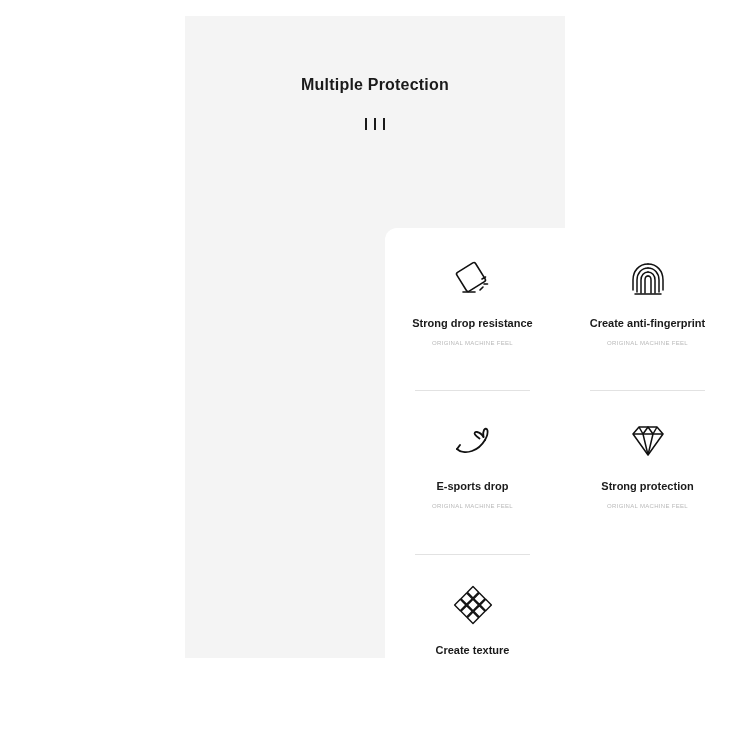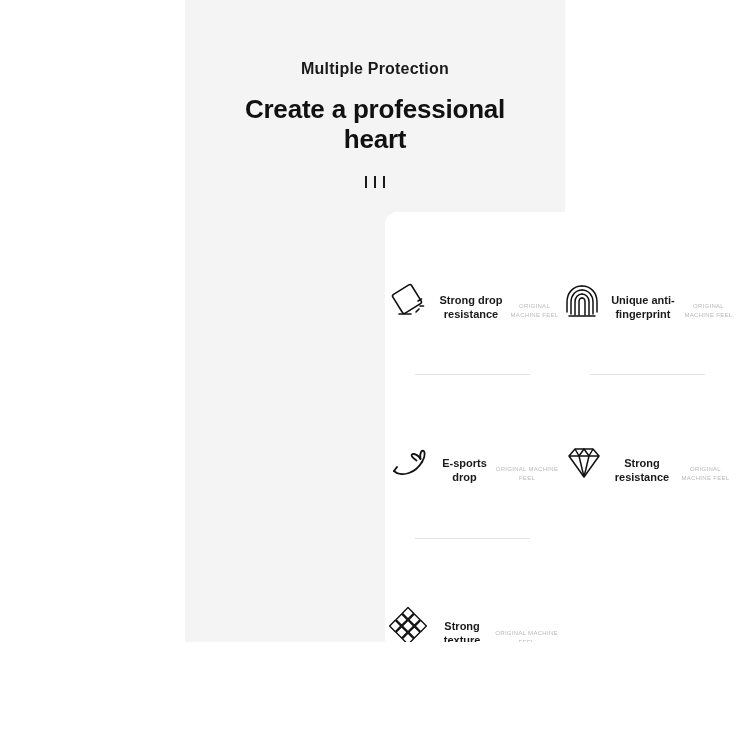--- a/index.html
+++ b/index.html
@@ -10,20 +10,21 @@
     background: #ffffff;
     font-family: "Liberation Sans", sans-serif;
   }
 
   .page {
     position: relative;
     width: 750px;
     height: 642px;
     background: #ffffff;
     overflow: hidden;
+    margin-top: 16px;
   }
 
   .panel {
     position: absolute;
     left: 185px;
     top: 0;
     width: 380px;
     height: 750px;
     background: #f4f4f4;
   }
@@ -79,21 +80,21 @@
     display: grid;
     grid-template-columns: 1fr 1fr;
     grid-template-rows: 1fr 1fr 1fr;
     width: 100%;
     height: 100%;
   }
 
   .cell {
     position: relative;
     display: flex;
-    flex-direction: row;
+    flex-direction: column;
     align-items: center;
     justify-content: flex-start;
     padding-top: 26px;
     box-sizing: border-box;
   }
 
   .cell.divided::after {
     content: "";
     position: absolute;
     bottom: 0;
@@ -137,21 +138,20 @@
 </style>
 </head>
 <body>
 
 <div class="page">
 
   <div class="panel">
 
     <div class="header">
       <div class="eyebrow">Multiple Protection</div>
-      <div class="headline">Create a professional heart</div>
       <div class="ticks">
         <i></i>
         <i></i>
         <i></i>
       </div>
     </div>
 
     <div class="card">
       <div class="grid">
 
@@ -176,21 +176,21 @@
               <path d="M22 12 C15.5 12 11 17.5 11 24 L11 36"></path>
               <path d="M22 16 C18 16 15 19.5 15 24 L15 37"></path>
               <path d="M22 20 C20 20 19 21.8 19 24 L19 37"></path>
               <path d="M22 8 C31 8 37 15 37 24 L37 34"></path>
               <path d="M22 12 C28.5 12 33 17.5 33 24 L33 36"></path>
               <path d="M22 16 C26 16 29 19.5 29 24 L29 37"></path>
               <path d="M22 20 C24 20 25 21.8 25 24 L25 37"></path>
               <path d="M9 38 L35 38"></path>
             </svg>
           </div>
-          <div class="cell-title">Unique anti-fingerprint</div>
+          <div class="cell-title">Create anti-fingerprint</div>
           <div class="cell-sub">ORIGINAL MACHINE FEEL</div>
         </div>
 
 
         <div class="cell divided">
           <div class="icon">
             <svg width="50" height="44" viewBox="0 0 50 44" fill="none" stroke="#111" stroke-width="1.8" stroke-linecap="round" stroke-linejoin="round">
               <path d="M9 30 C12 33 18 34 24 32 C30 30 34 26 37 21"></path>
               <path d="M37 21 C39 17.5 40 14 39.5 11.5 C39 9.5 37 9 36 11 C35 13 35 16 35.5 18"></path>
               <path d="M35.5 18 C34 15.5 31.5 13.5 29 13 C27 12.6 26 14 27 15.5 C28 17 30 18.5 31.5 19.5"></path>
@@ -204,41 +204,41 @@
         <div class="cell">
           <div class="icon">
             <svg width="48" height="42" viewBox="0 0 48 42" fill="none" stroke="#111" stroke-width="1.5" stroke-linejoin="round">
               <path d="M9 14 L39 14 L24 35 Z"></path>
               <path d="M9 14 L15 7 L33 7 L39 14"></path>
               <path d="M15 7 L19 14 L24 35"></path>
               <path d="M33 7 L29 14 L24 35"></path>
               <path d="M19 14 L24 7 L29 14"></path>
             </svg>
           </div>
-          <div class="cell-title">Strong resistance</div>
+          <div class="cell-title">Strong protection</div>
           <div class="cell-sub">ORIGINAL MACHINE FEEL</div>
         </div>
 
         <div class="cell">
           <div class="icon">
             <svg width="46" height="46" viewBox="0 0 46 46" fill="none" stroke="#111" stroke-width="1.4" stroke-linejoin="round">
               <g transform="rotate(45 23 23)">
                 <rect x="10" y="10" width="8" height="8"></rect>
                 <rect x="19" y="10" width="8" height="8"></rect>
                 <rect x="28" y="10" width="8" height="8"></rect>
                 <rect x="10" y="19" width="8" height="8"></rect>
                 <rect x="19" y="19" width="8" height="8"></rect>
                 <rect x="28" y="19" width="8" height="8"></rect>
                 <rect x="10" y="28" width="8" height="8"></rect>
                 <rect x="19" y="28" width="8" height="8"></rect>
                 <rect x="28" y="28" width="8" height="8"></rect>
               </g>
             </svg>
           </div>
-          <div class="cell-title">Strong texture</div>
+          <div class="cell-title">Create texture</div>
           <div class="cell-sub">ORIGINAL MACHINE FEEL</div>
         </div>
 
       </div>
     </div>
 
   </div>
 </div>
 
 </body></html>

